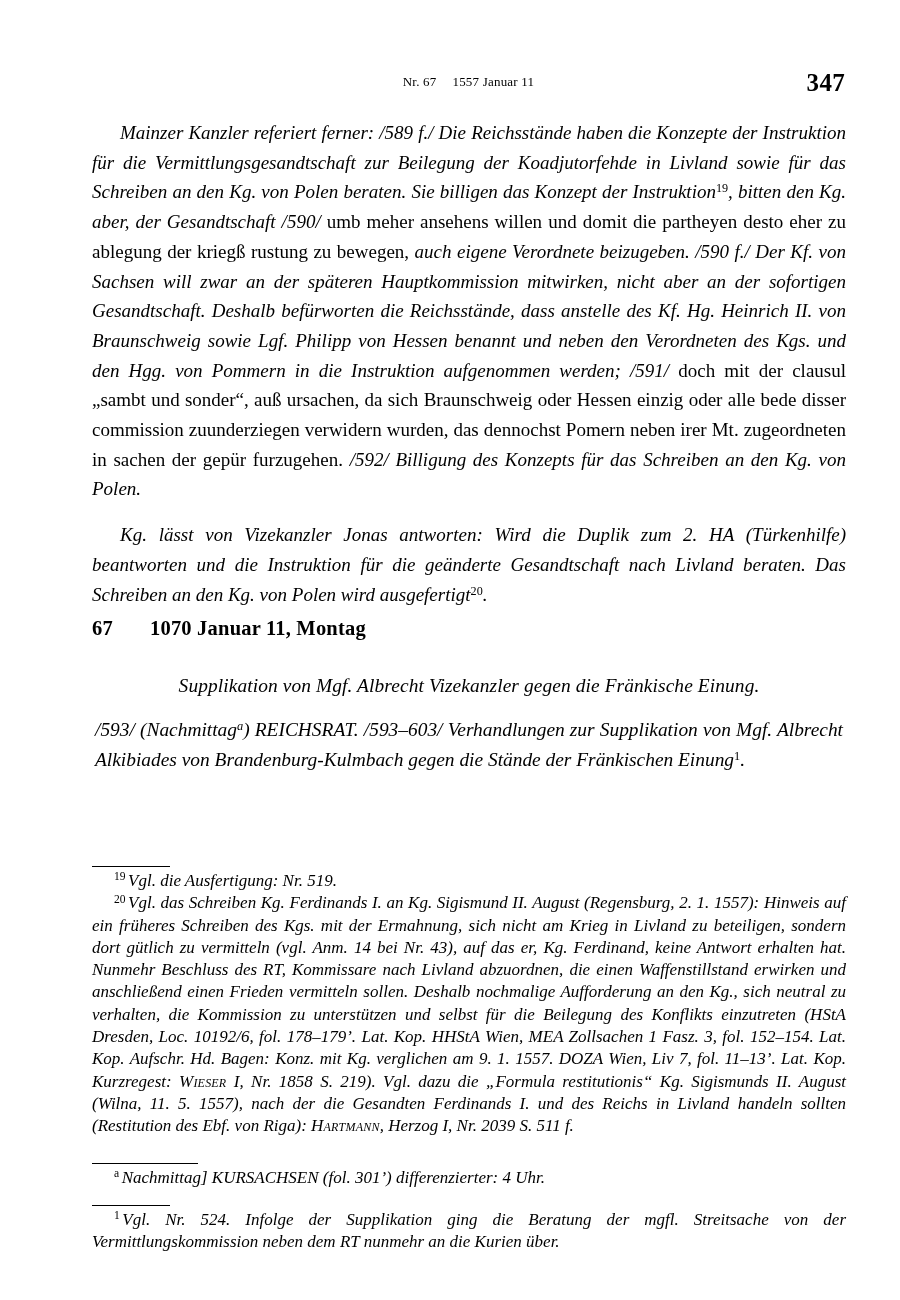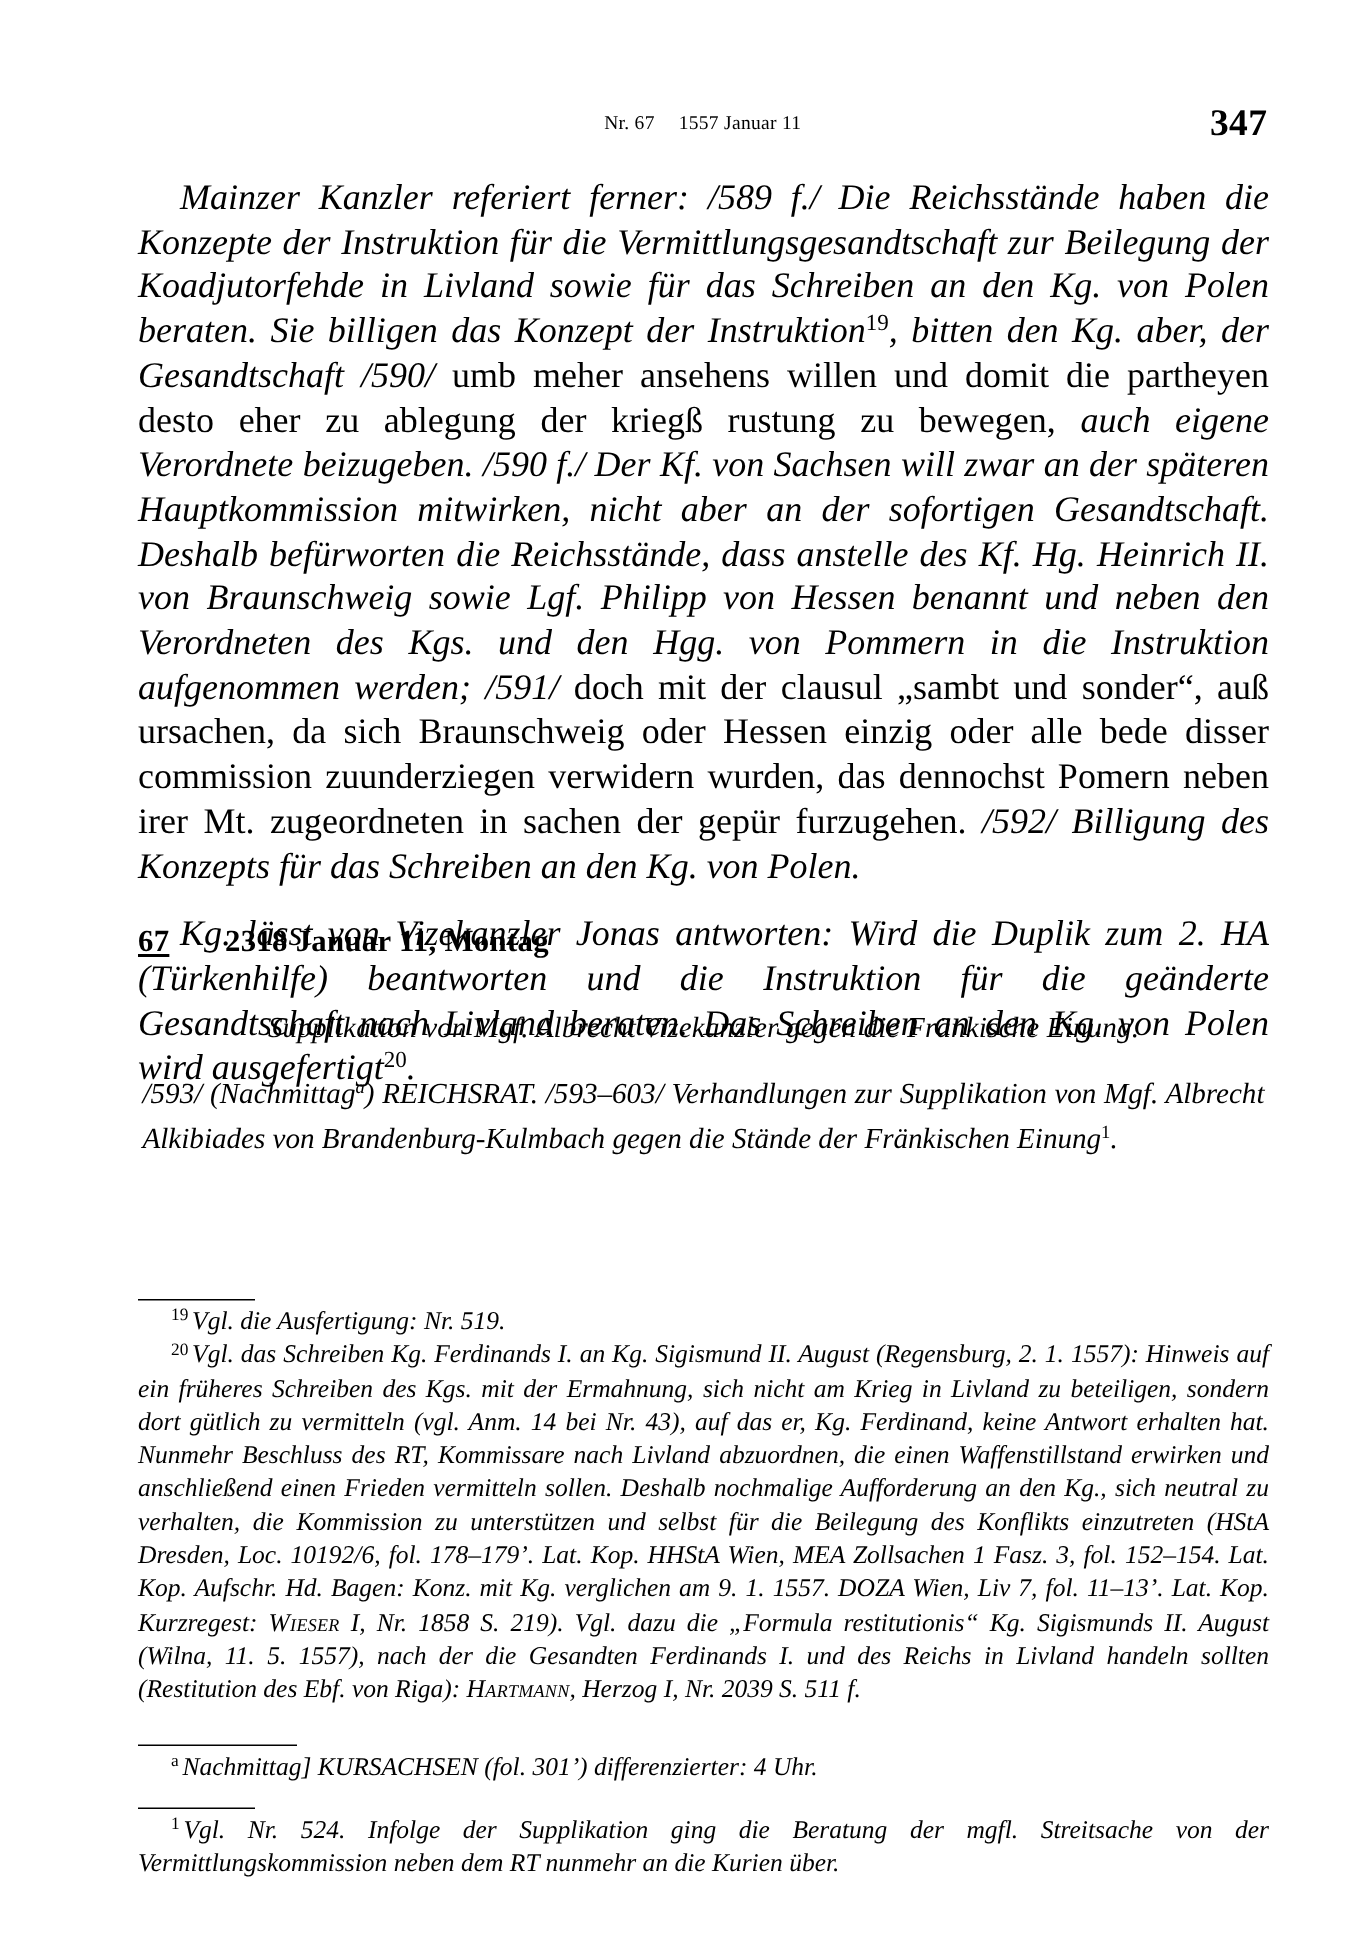--- a/index.html
+++ b/index.html
@@ -52,21 +52,21 @@
 
   
   .body-block {
     position: absolute;
     left: 92px;
     top: 118px;
     width: 754px;
   }
   p.para {
     margin: 0;
-    font-size: 24px;
+    font-size: 19px;
     line-height: 29.7px;
     text-align: justify;
     text-justify: inter-word;
     text-indent: 28px;
     hyphens: none;
   }
   p.para + p.para {
     margin-top: 16px;
   }
   i, .it {
@@ -91,21 +91,20 @@
     left: 92px;
     top: 617px;
     width: 754px;
     font-weight: bold;
     font-size: 20.5px;
     letter-spacing: 0.2px;
   }
   .entry-head .num {
     display: inline-block;
     width: 58px;
-    text-decoration: underline;
   }
   .entry-subtitle {
     position: absolute;
     left: 92px;
     top: 675px;
     width: 754px;
     font-style: italic;
     font-size: 19.4px;
     text-align: center;
     letter-spacing: 0.1px;
@@ -180,21 +179,21 @@
 
   <div class="body-block">
 
     <p class="para"><i>Mainzer Kanzler referiert ferner: /589 f./ Die Reichsstände haben die Konzepte der Instruktion für die Vermittlungsgesandtschaft zur Beilegung der Koadjutorfehde in Livland sowie für das Schreiben an den Kg. von Polen beraten. Sie billigen das Konzept der Instruktion</i><sup>19</sup><i>, bitten den Kg. aber, der Gesandtschaft /590/ </i><span class="rom">umb meher ansehens willen und domit die partheyen desto eher zu ablegung der kriegß rustung zu bewegen, </span><i>auch eigene Verordnete beizugeben. /590 f./ Der Kf. von Sachsen will zwar an der späteren Hauptkommission mitwirken, nicht aber an der sofortigen Gesandtschaft. Deshalb befürworten die Reichsstände, dass anstelle des Kf. Hg. Heinrich II. von Braunschweig sowie Lgf. Philipp von Hessen benannt und neben den Verordneten des Kgs. und den Hgg. von Pommern in die Instruktion aufgenommen werden; /591/ </i><span class="rom">doch mit der clausul „sambt und sonder“, auß ursachen, da sich Braunschweig oder Hessen einzig oder alle bede disser commission zuunderziegen verwidern wurden, das dennochst Pomern neben irer Mt. zugeordneten in sachen der gepür furzugehen. </span><i>/592/ Billigung des Konzepts für das Schreiben an den Kg. von Polen.</i></p>
 
     <p class="para"><i>Kg. lässt von Vizekanzler Jonas antworten: Wird die Duplik zum 2. HA (Türkenhilfe) beantworten und die Instruktion für die geänderte Gesandtschaft nach Livland beraten. Das Schreiben an den Kg. von Polen wird ausgefertigt</i><sup>20</sup><i>.</i></p>
 
   </div>
 
   <div class="entry-head">
-    <span class="num">67</span><span>2318 Januar 11, Montag</span>
+    <span class="num">67</span><span>1070 Januar 11, Montag</span>
   </div>
 
   <div class="entry-subtitle">Supplikation von Mgf. Albrecht Vizekanzler gegen die Fränkische Einung.</div>
 
   <div class="entry-lead">
     <p><span>/593/ (Nachmittag</span><sup class="it-sup">a</sup><span>) REICHSRAT. /593–603/ Verhandlungen zur Supplikation von Mgf. Albrecht Alkibiades von Brandenburg-Kulmbach gegen die Stände der Fränkischen Einung</span><sup>1</sup><span>.</span></p>
   </div>
 
   <div class="fnblock" id="fn-main">
     <div class="fn-rule w78"></div>

